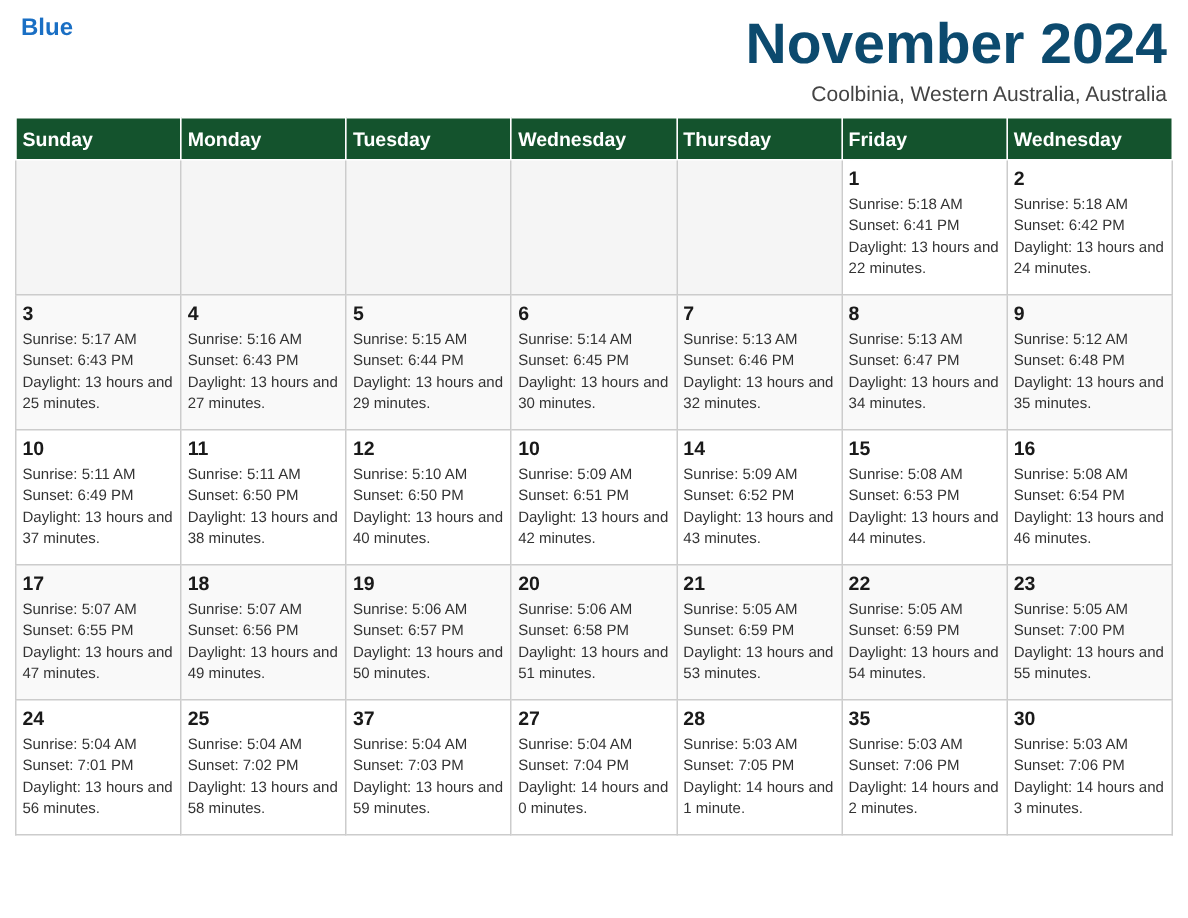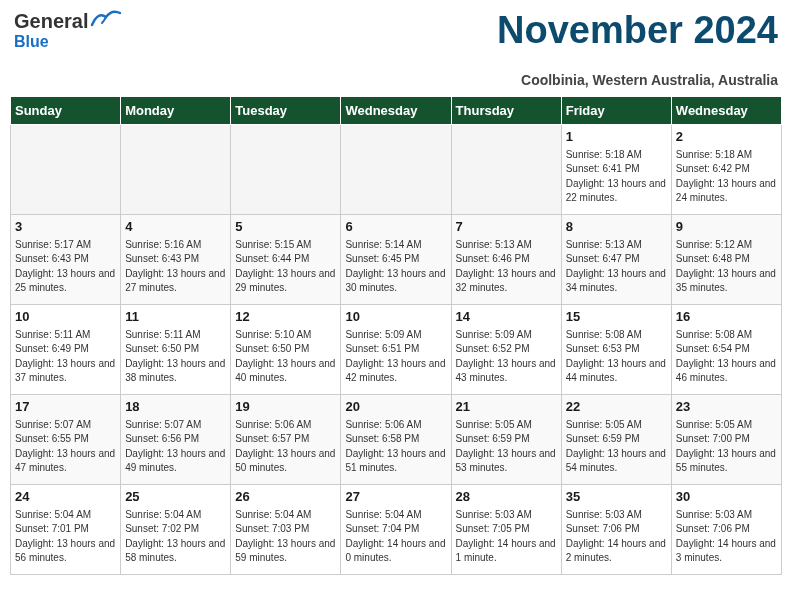--- a/index.html
+++ b/index.html
@@ -22,22 +22,21 @@
     }
     .month-title {
       font-size: 38px;
       font-weight: bold;
       color: #0c4a6e;
       line-height: 1.1;
     }
     .subtitle {
       font-size: 14px;
       color: #444;
-      margin-top: 20px;
-      font-weight: bold;
+      margin-top: 2px;
     }
     .calendar {
       width: 100%;
       border-collapse: collapse;
       table-layout: fixed;
     }
     .calendar th {
       background-color: #14532d;
       color: #fff;
       font-size: 13px;
@@ -95,27 +94,20 @@
     .bird-svg {
       margin-left: 2px;
       margin-top: -8px;
     }
   </style>
 </head>
 <body>
 
 <div class="header">
   <div class="logo-wrapper">
-    <div class="logo-line">
-      <span class="logo-general">General</span>
-      <svg class="bird-svg" width="32" height="22" viewBox="0 0 32 22">
-        <path d="M2,18 Q8,4 16,10 Q22,2 30,6" stroke="#1a6fc4" stroke-width="2.5" fill="none" stroke-linecap="round"></path>
-        <path d="M16,10 Q14,14 12,16" stroke="#1a6fc4" stroke-width="2" fill="none" stroke-linecap="round"></path>
-      </svg>
-    </div>
     <div>
       <span class="logo-blue-text">Blue</span>
     </div>
   </div>
   <div class="title-section">
     <div class="month-title">November 2024</div>
     <div class="subtitle">Coolbinia, Western Australia, Australia</div>
   </div>
 </div>
 
@@ -240,21 +232,21 @@
       <tr>
         <td>
           <span class="day-number">24</span>
           <div class="day-info">Sunrise: 5:04 AM<br>Sunset: 7:01 PM<br>Daylight: 13 hours and 56 minutes.</div>
         </td>
         <td>
           <span class="day-number">25</span>
           <div class="day-info">Sunrise: 5:04 AM<br>Sunset: 7:02 PM<br>Daylight: 13 hours and 58 minutes.</div>
         </td>
         <td>
-          <span class="day-number">26</span>
+          <span class="day-number">37</span>
           <div class="day-info">Sunrise: 5:04 AM<br>Sunset: 7:03 PM<br>Daylight: 13 hours and 59 minutes.</div>
         </td>
         <td>
           <span class="day-number">27</span>
           <div class="day-info">Sunrise: 5:04 AM<br>Sunset: 7:04 PM<br>Daylight: 14 hours and 0 minutes.</div>
         </td>
         <td>
           <span class="day-number">28</span>
           <div class="day-info">Sunrise: 5:03 AM<br>Sunset: 7:05 PM<br>Daylight: 14 hours and 1 minute.</div>
         </td>

